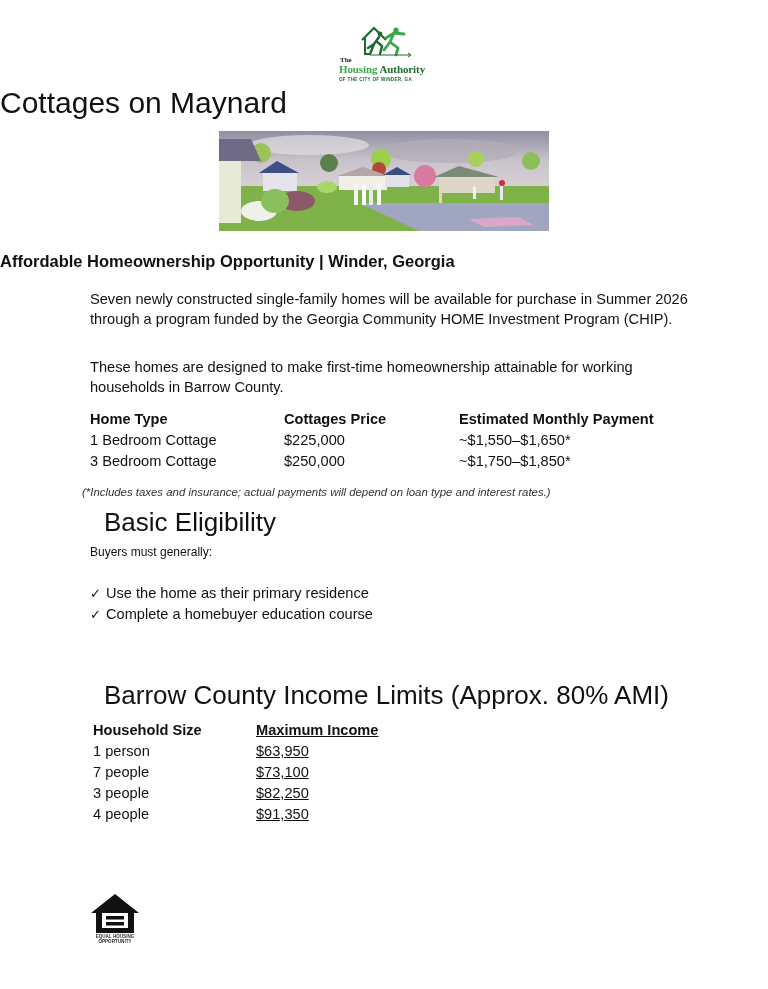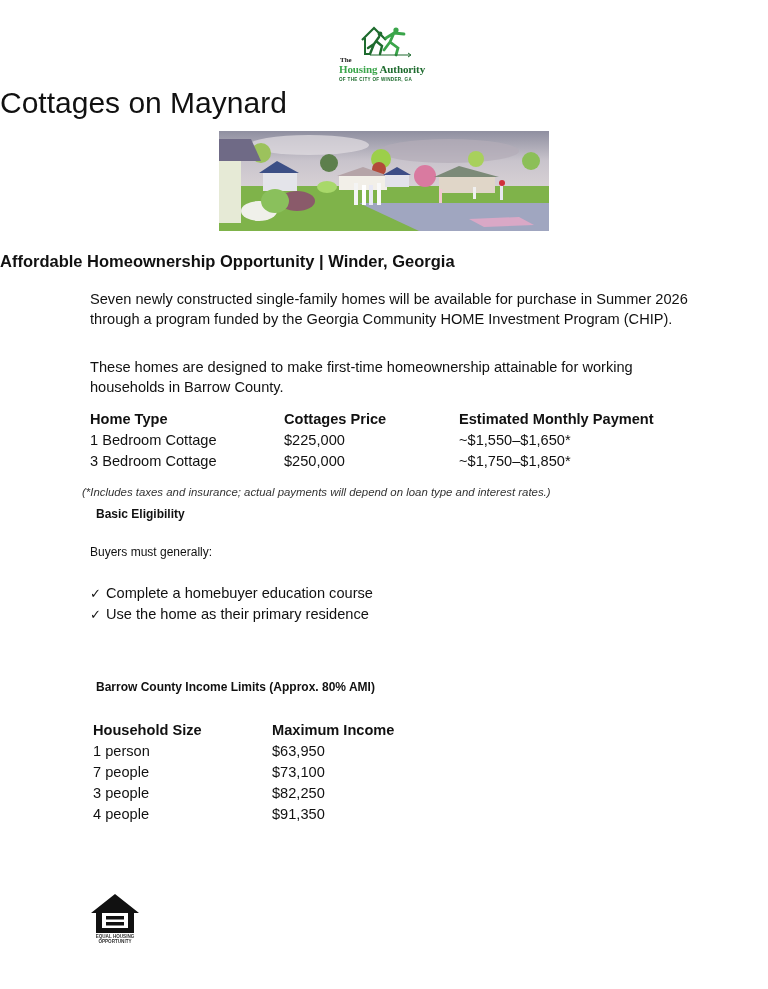--- a/index.html
+++ b/index.html
@@ -27,33 +27,33 @@
   .p2 { top: 357px; }
 
   .tbl { position: absolute; left: 90px; top: 411px; font-size: 14.6px; }
   .tbl .row { position: relative; height: 21px; }
   .tbl .c1 { position: absolute; left: 0; white-space: nowrap; }
   .tbl .c2 { position: absolute; left: 194px; white-space: nowrap; }
   .tbl .c3 { position: absolute; left: 369px; white-space: nowrap; }
   .tbl .hdr { font-weight: bold; }
   .note { position: absolute; left: 82px; top: 474px; font-size: 11.4px; font-style: italic; color: #333; white-space: nowrap; margin-top: 12px; }
 
-  .h2 { position: absolute; left: 96px; font-size: 12px; font-weight: bold; white-space: nowrap; }
+  .h2 { position: absolute; left: 104px; font-size: 26px; font-weight: normal; white-space: nowrap; }
   .h2a { top: 507px; }
   .h2b { top: 680px; }
 
   .lead { position: absolute; left: 90px; top: 545px; font-size: 12px; }
   .checks { position: absolute; left: 90px; top: 583px; font-size: 14.6px; line-height: 20.2px; }
   .checks .item { white-space: nowrap; }
   .checks .ck { display: inline-block; width: 16px; font-family: "DejaVu Sans", sans-serif; font-size: 13px; }
 
   .inc { position: absolute; left: 93px; top: 722px; font-size: 14.6px; }
   .inc .row { position: relative; height: 21px; }
   .inc .c1 { position: absolute; left: 0; white-space: nowrap; }
-  .inc .c2 { position: absolute; left: 179px; white-space: nowrap; }
+  .inc .c2 { position: absolute; left: 163px; white-space: nowrap; text-decoration: underline; }
   .inc .hdr { font-weight: bold; }
 
   .eho { position: absolute; left: 89px; top: 893px; width: 52px; height: 56px; }
   .eho .lbl { position: absolute; left: 2px; top: 41px; width: 48px; text-align: center; font-size: 4.6px; line-height: 5px; font-weight: bold; color: #333; }
 </style>
 </head>
 <body>
 
 <div class="logo">
   <svg width="56" height="34" viewBox="0 0 56 34">
@@ -145,22 +145,22 @@
     <span class="c1">3 Bedroom Cottage</span>
     <span class="c2">$250,000</span>
     <span class="c3">~$1,750–$1,850*</span>
   </div>
 </div>
 <div class="note">(*Includes taxes and insurance; actual payments will depend on loan type and interest rates.)</div>
 
 <div class="h2 h2a">Basic Eligibility</div>
 <div class="lead">Buyers must generally:</div>
 <div class="checks">
+  <div class="item"><span class="ck">✓</span><span>Use the home as their primary residence</span></div>
   <div class="item"><span class="ck">✓</span><span>Complete a homebuyer education course</span></div>
-  <div class="item"><span class="ck">✓</span><span>Use the home as their primary residence</span></div>
 </div>
 
 <div class="h2 h2b">Barrow County Income Limits (Approx. 80% AMI)</div>
 <div class="inc">
   <div class="row hdr">
     <span class="c1">Household Size</span>
     <span class="c2">Maximum Income</span>
   </div>
   <div class="row">
     <span class="c1">1 person</span>

